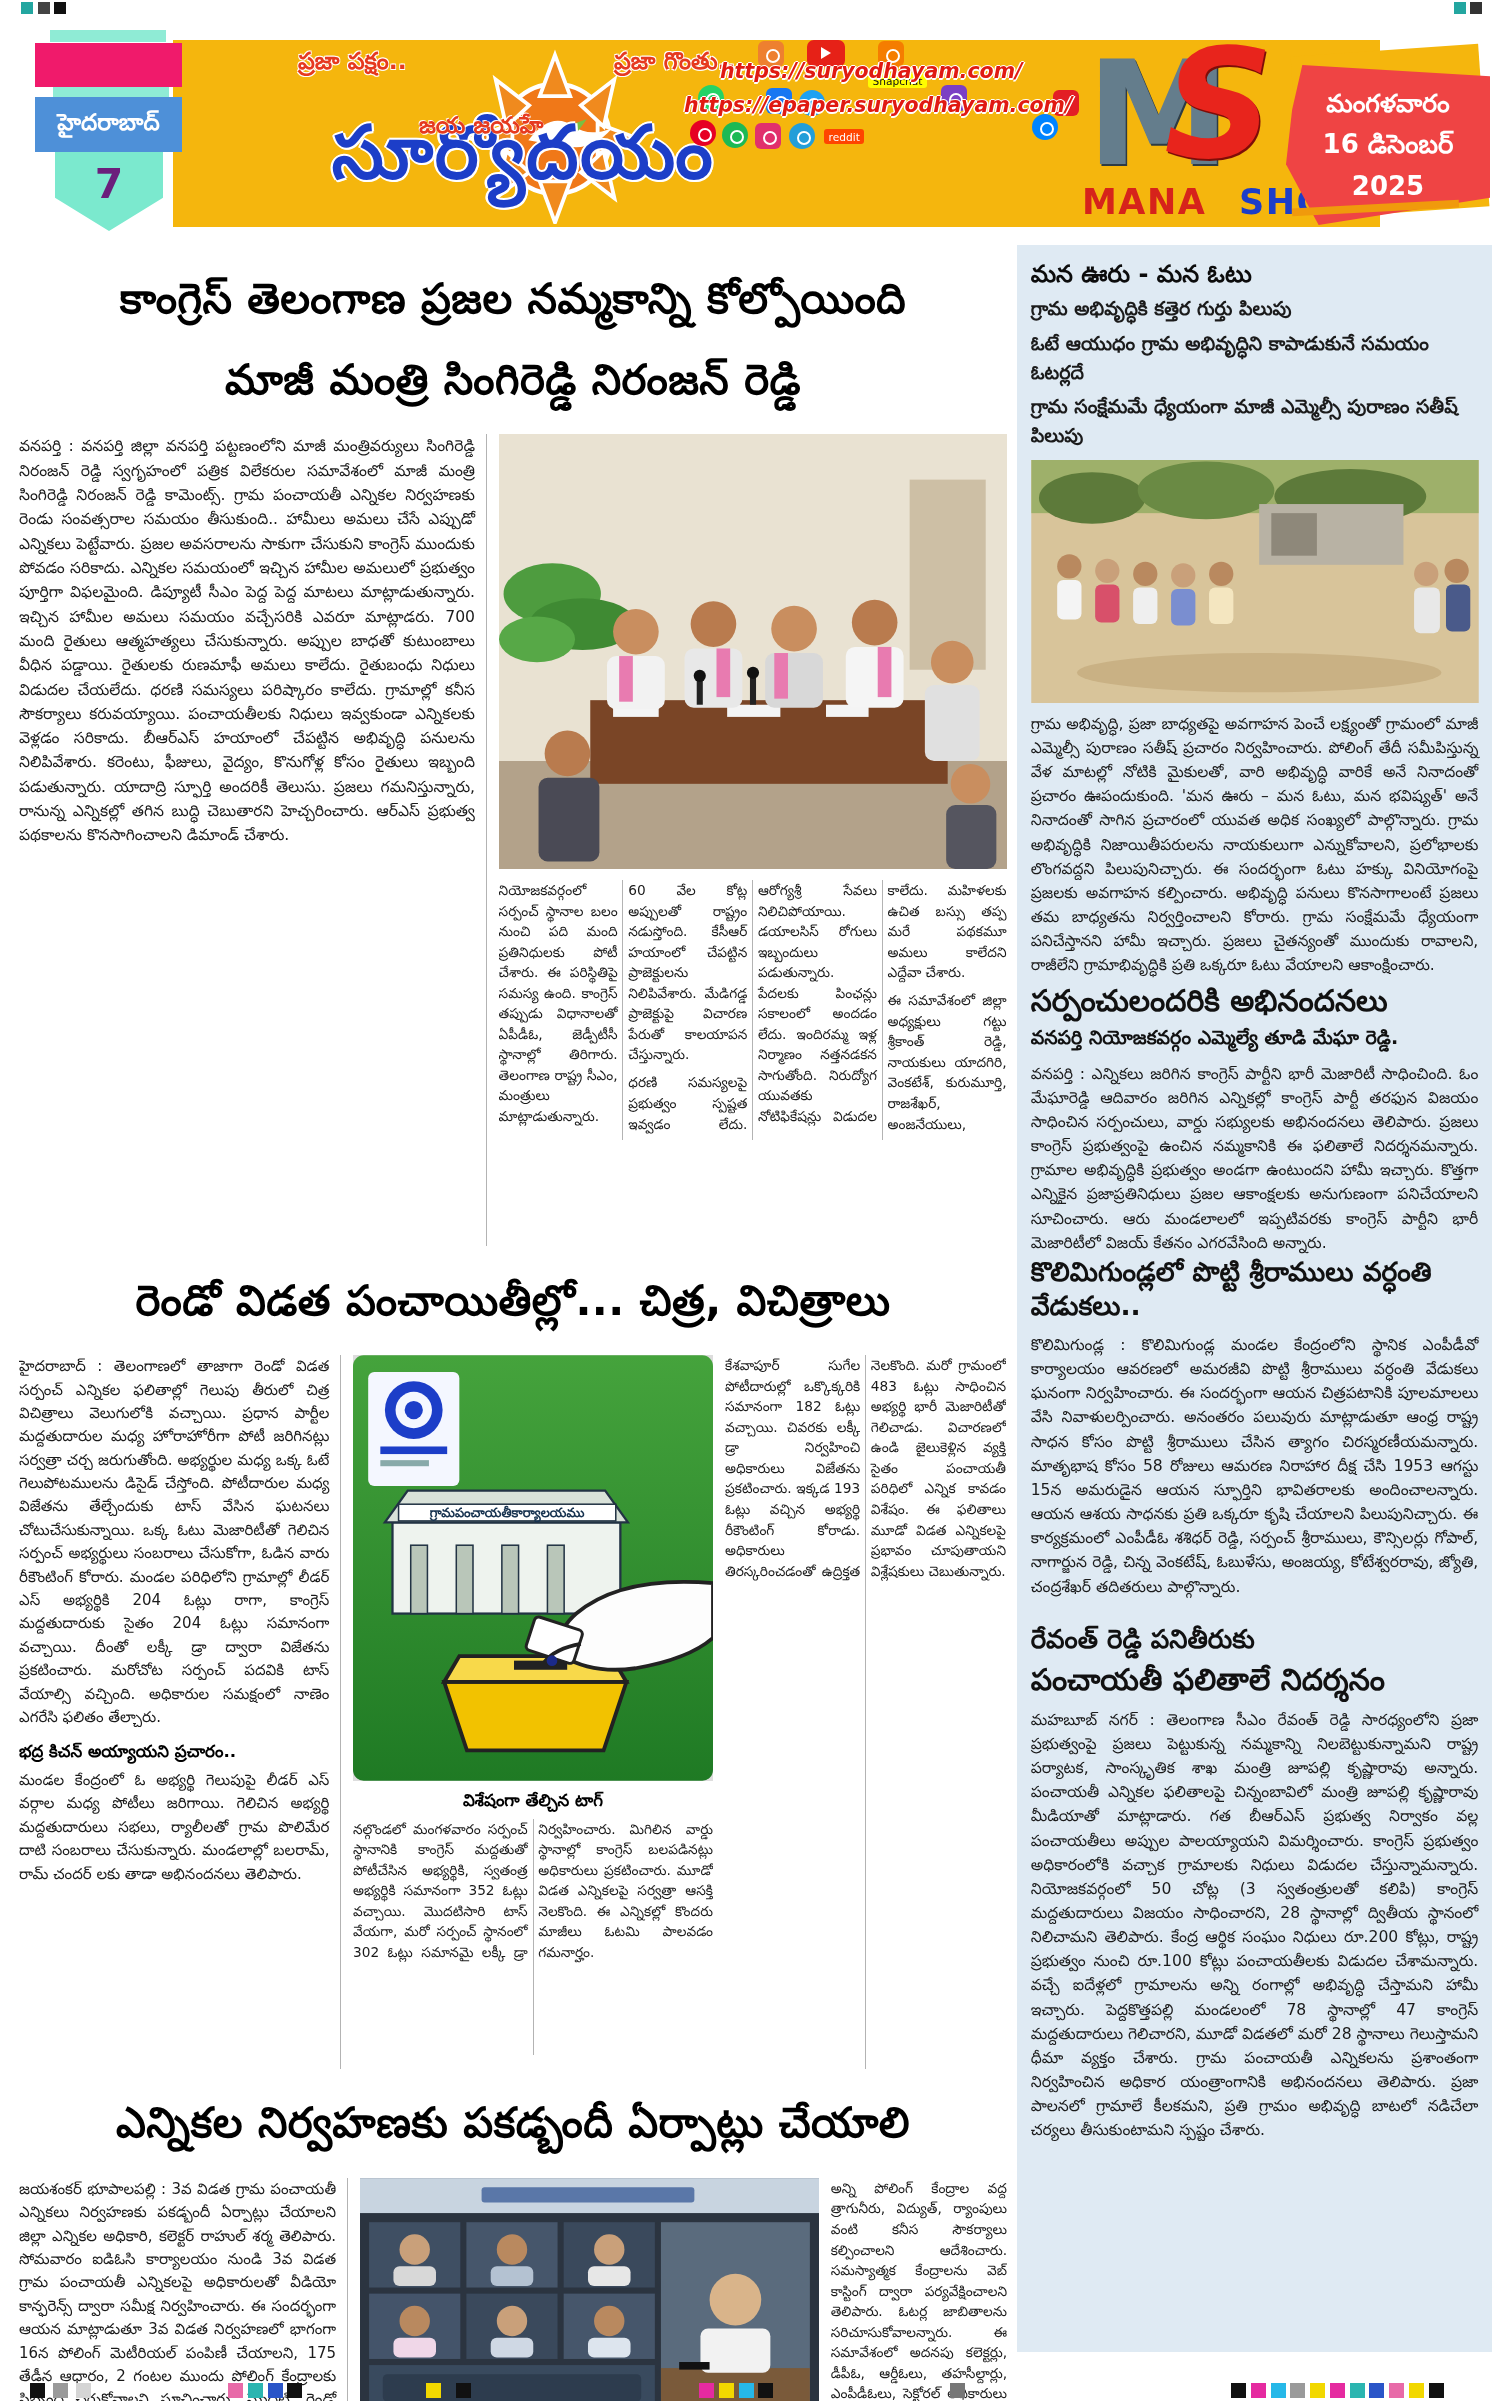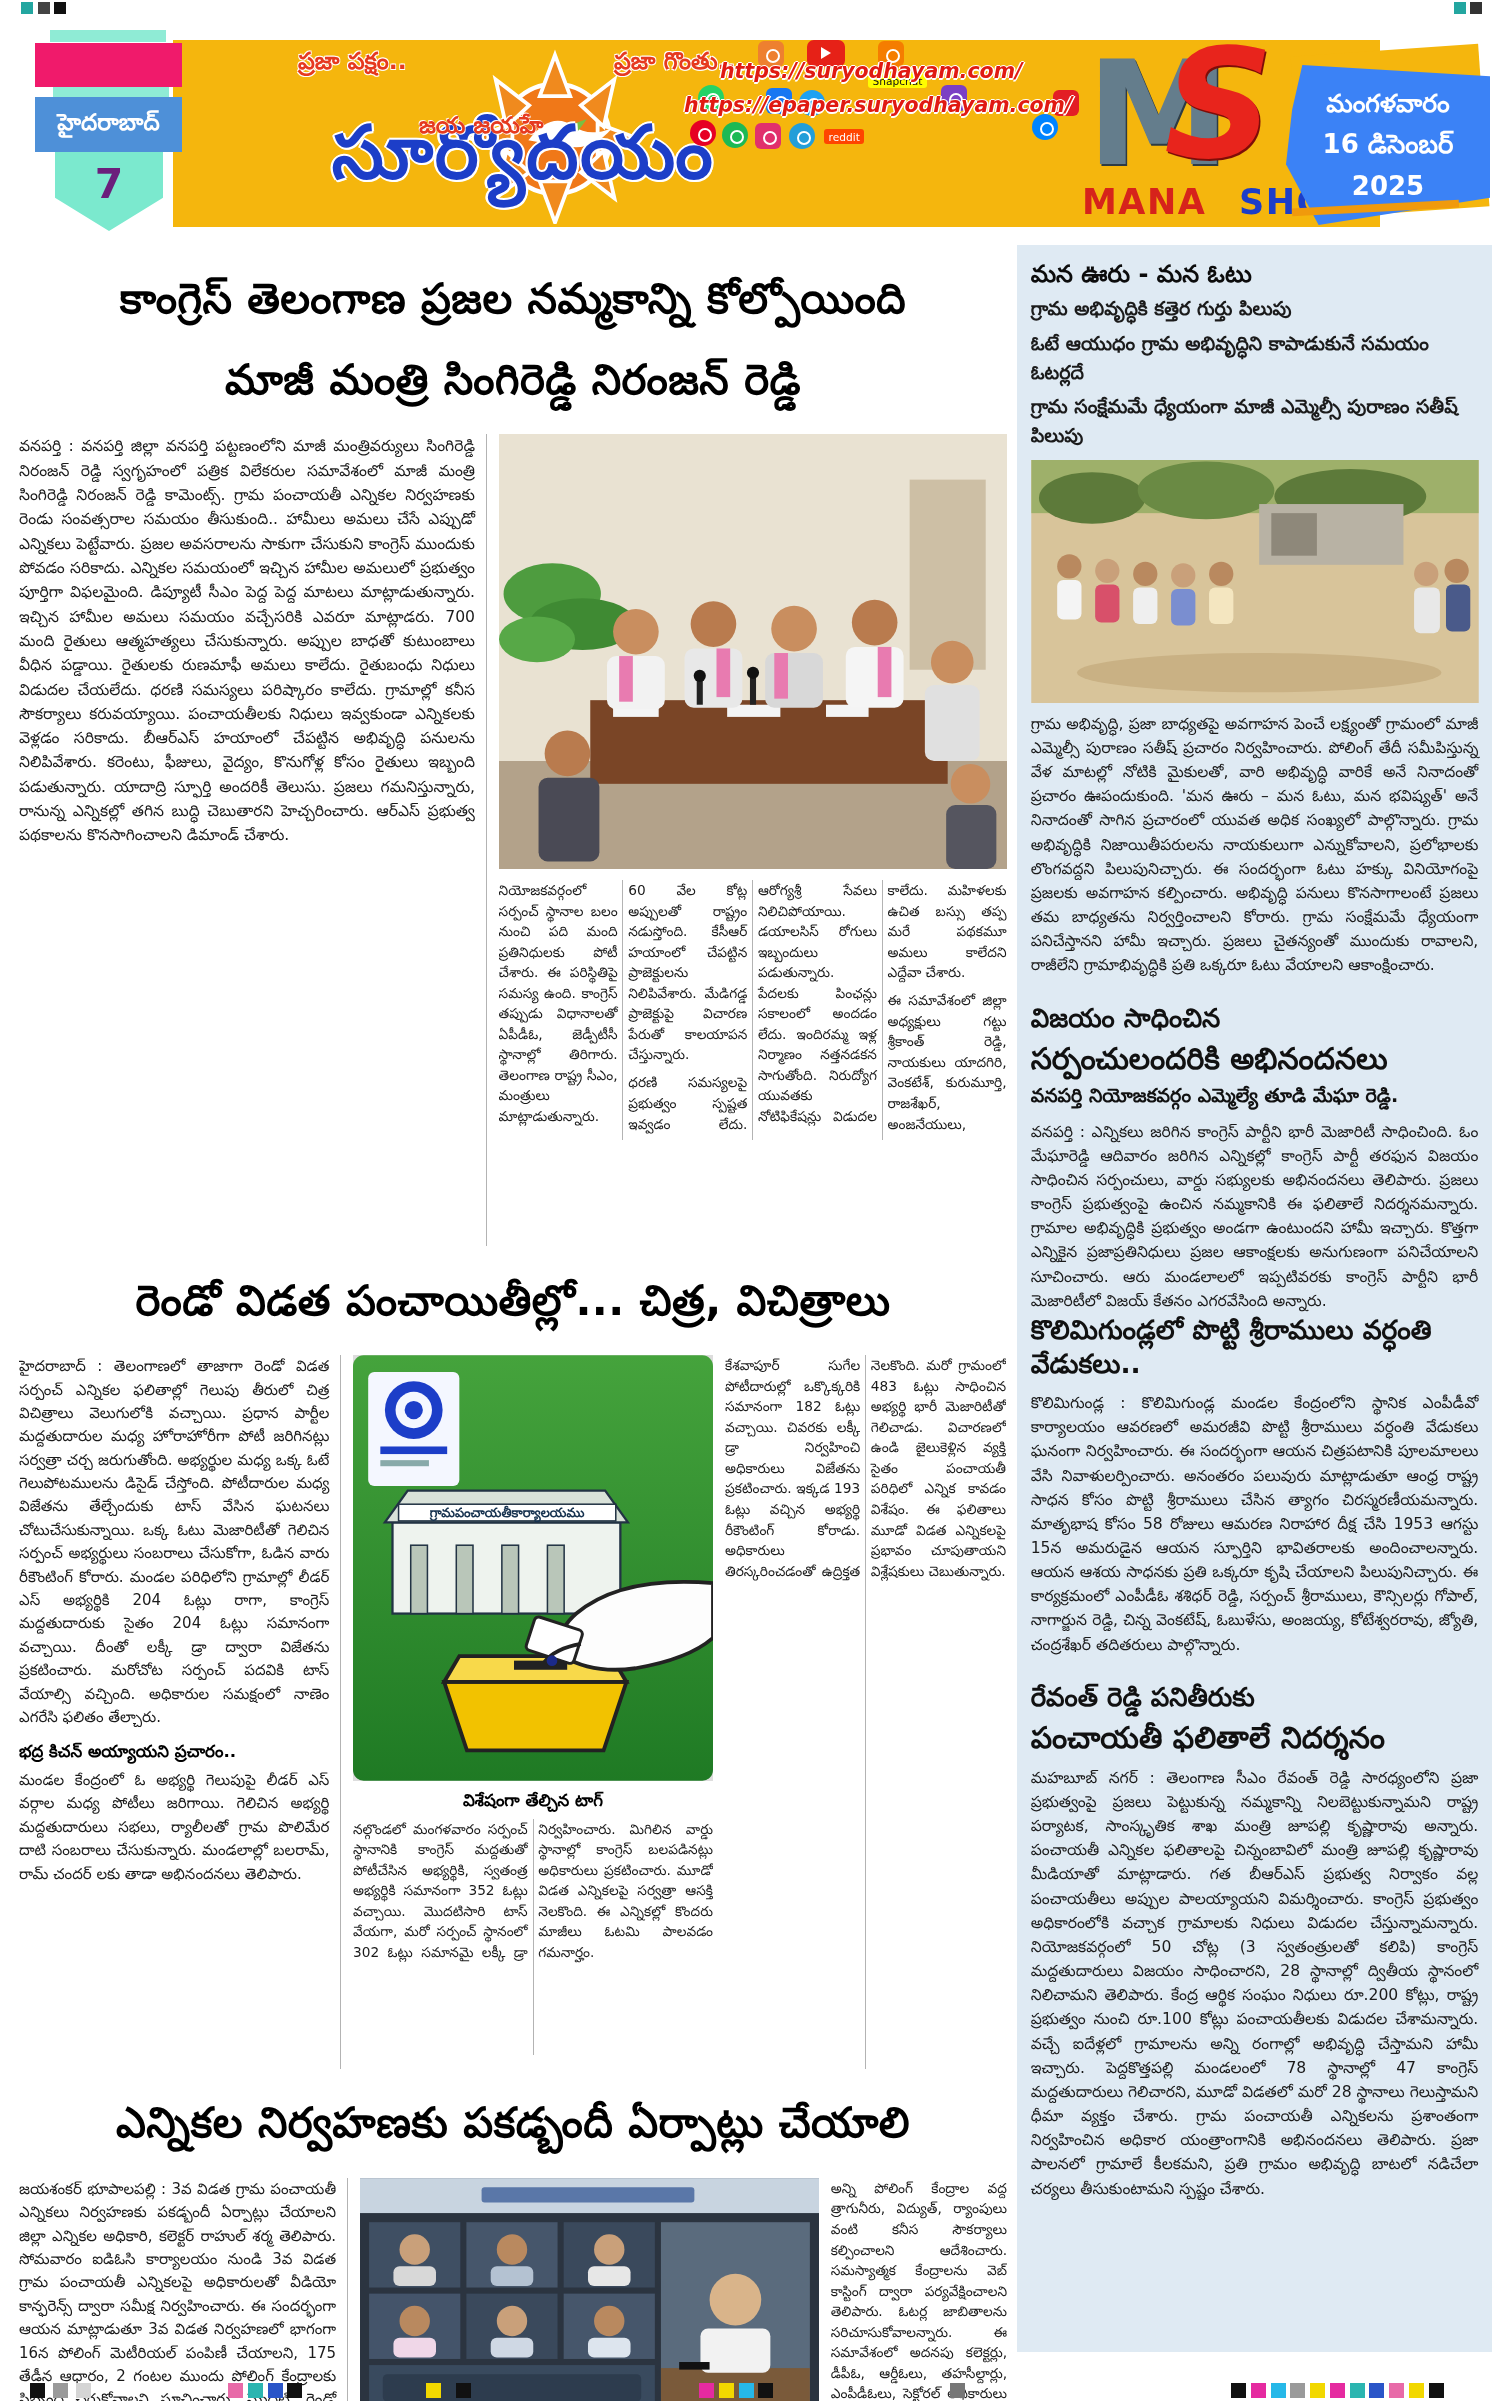--- a/index.html
+++ b/index.html
@@ -47,21 +47,21 @@
   .chip{position:absolute;z-index:2;font-size:10.6px;font-weight:400;padding:1.5px 4.6px;border-radius:3px;}
   .snap{background:#FFFC00;color:#111;}
   .reddit{background:#FF4500;color:#fff;}
   
   .brand{position:absolute;left:1073px;top:36px;width:312px;height:190px;z-index:3;}
   .brand .m{position:absolute;left:13.7px;top:-6px;font-size:144px;font-weight:900;color:#647D8C;text-shadow:1.5px 1.5px 0 #2d3b44;}
   .brand .s{position:absolute;left:91px;top:-20px;font-size:152px;font-weight:900;color:#E8241C;font-style:italic;text-shadow:1.5px 1.5px 0 #7e0d08;}
   .brand .mana{position:absolute;left:9px;top:146px;font-size:35px;font-weight:800;color:#D6231B;letter-spacing:1.5px;}
   .brand .show{position:absolute;left:166px;top:146px;font-size:35px;font-weight:800;color:#1C3EC8;letter-spacing:1.5px;}
   .flag-back{position:absolute;left:1296px;top:50px;width:188px;height:163px;background:#F5B60D;transform:rotate(-4deg);z-index:1;}
-  .date-flag{position:absolute;left:1286px;top:65px;width:204px;height:160px;background:#3b82f6;z-index:4;
+  .date-flag{position:absolute;left:1286px;top:65px;width:204px;height:160px;background:#ef4444;z-index:4;
     clip-path:polygon(8% 0,100% 7%,100% 83%,16% 100%,0 62%,3% 28%);
     display:flex;flex-direction:column;align-items:center;justify-content:center;gap:4.6px;
     color:#fff;font-weight:800;text-align:center;}
   .date-flag .w{font-size:25px;}
   .date-flag .d{font-size:26px;}
   .date-flag .y{font-size:26px;}
   .flag-bar{position:absolute;left:1292px;top:204px;width:167px;height:7.6px;background:#F09A0C;z-index:5;transform:rotate(-3deg);}
 
   
   .left-zone{position:absolute;left:19px;top:245px;width:988px;}
@@ -364,21 +364,20 @@
             <rect x="504" y="168" width="34" height="60" rx="8" fill="#e8e8e8"></rect>
           <circle cx="560" cy="146" r="16" fill="#b9895f"></circle>
             <rect x="546" y="164" width="32" height="62" rx="8" fill="#4a5a8a"></rect>
         </g>
         <ellipse cx="300" cy="280" rx="240" ry="26" fill="#c9b184"></ellipse>
       </svg>
       <div class="rz-body">గ్రామ అభివృద్ధి, ప్రజా బాధ్యతపై అవగాహన పెంచే లక్ష్యంతో గ్రామంలో మాజీ ఎమ్మెల్సీ పురాణం సతీష్ ప్రచారం నిర్వహించారు. పోలింగ్ తేదీ సమీపిస్తున్న వేళ మాటల్లో నోటికి మైకులతో, వారి అభివృద్ధి వారికే అనే నినాదంతో ప్రచారం ఊపందుకుంది. 'మన ఊరు – మన ఓటు, మన భవిష్యత్' అనే నినాదంతో సాగిన ప్రచారంలో యువత అధిక సంఖ్యలో పాల్గొన్నారు. గ్రామ అభివృద్ధికి నిజాయితీపరులను నాయకులుగా ఎన్నుకోవాలని, ప్రలోభాలకు లొంగవద్దని పిలుపునిచ్చారు. ఈ సందర్భంగా ఓటు హక్కు వినియోగంపై ప్రజలకు అవగాహన కల్పించారు. అభివృద్ధి పనులు కొనసాగాలంటే ప్రజలు తమ బాధ్యతను నిర్వర్తించాలని కోరారు. గ్రామ సంక్షేమమే ధ్యేయంగా పనిచేస్తానని హామీ ఇచ్చారు. ప్రజలు చైతన్యంతో ముందుకు రావాలని, రాజీలేని గ్రామాభివృద్ధికి ప్రతి ఒక్కరూ ఓటు వేయాలని ఆకాంక్షించారు.</div>
     </section>
 
     <section>
-      <div class="rz-h1">విజయం సాధించిన</div>
       <div class="rz-h2">సర్పంచులందరికి అభినందనలు</div>
       <div class="rz-subtitle">వనపర్తి నియోజకవర్గం ఎమ్మెల్యే తూడి మేఘా రెడ్డి.</div>
       <div class="rz-body">వనపర్తి : ఎన్నికలు జరిగిన కాంగ్రెస్ పార్టీని భారీ మెజారిటీ సాధించింది. ఓం మేఘారెడ్డి ఆదివారం జరిగిన ఎన్నికల్లో కాంగ్రెస్ పార్టీ తరఫున విజయం సాధించిన సర్పంచులు, వార్డు సభ్యులకు అభినందనలు తెలిపారు. ప్రజలు కాంగ్రెస్ ప్రభుత్వంపై ఉంచిన నమ్మకానికి ఈ ఫలితాలే నిదర్శనమన్నారు. గ్రామాల అభివృద్ధికి ప్రభుత్వం అండగా ఉంటుందని హామీ ఇచ్చారు. కొత్తగా ఎన్నికైన ప్రజాప్రతినిధులు ప్రజల ఆకాంక్షలకు అనుగుణంగా పనిచేయాలని సూచించారు. ఆరు మండలాలలో ఇప్పటివరకు కాంగ్రెస్ పార్టీని భారీ మెజారిటీలో విజయ్ కేతనం ఎగరవేసింది అన్నారు.</div>
     </section>
 
     <section>
       <div class="rz-h3">కొలిమిగుండ్లలో పొట్టి శ్రీరాములు వర్ధంతి వేడుకలు..</div>
       <div class="rz-body">కొలిమిగుండ్ల : కొలిమిగుండ్ల మండల కేంద్రంలోని స్థానిక ఎంపీడీవో కార్యాలయం ఆవరణలో అమరజీవి పొట్టి శ్రీరాములు వర్ధంతి వేడుకలు ఘనంగా నిర్వహించారు. ఈ సందర్భంగా ఆయన చిత్రపటానికి పూలమాలలు వేసి నివాళులర్పించారు. అనంతరం పలువురు మాట్లాడుతూ ఆంధ్ర రాష్ట్ర సాధన కోసం పొట్టి శ్రీరాములు చేసిన త్యాగం చిరస్మరణీయమన్నారు. మాతృభాష కోసం 58 రోజులు ఆమరణ నిరాహార దీక్ష చేసి 1953 ఆగస్టు 15న అమరుడైన ఆయన స్ఫూర్తిని భావితరాలకు అందించాలన్నారు. ఆయన ఆశయ సాధనకు ప్రతి ఒక్కరూ కృషి చేయాలని పిలుపునిచ్చారు. ఈ కార్యక్రమంలో ఎంపీడీఓ శశిధర్ రెడ్డి, సర్పంచ్ శ్రీరాములు, కౌన్సిలర్లు గోపాల్, నాగార్జున రెడ్డి, చిన్న వెంకటేష్, ఓబుళేసు, అంజయ్య, కోటేశ్వరరావు, జ్యోతి, చంద్రశేఖర్ తదితరులు పాల్గొన్నారు.</div>
     </section>
 

